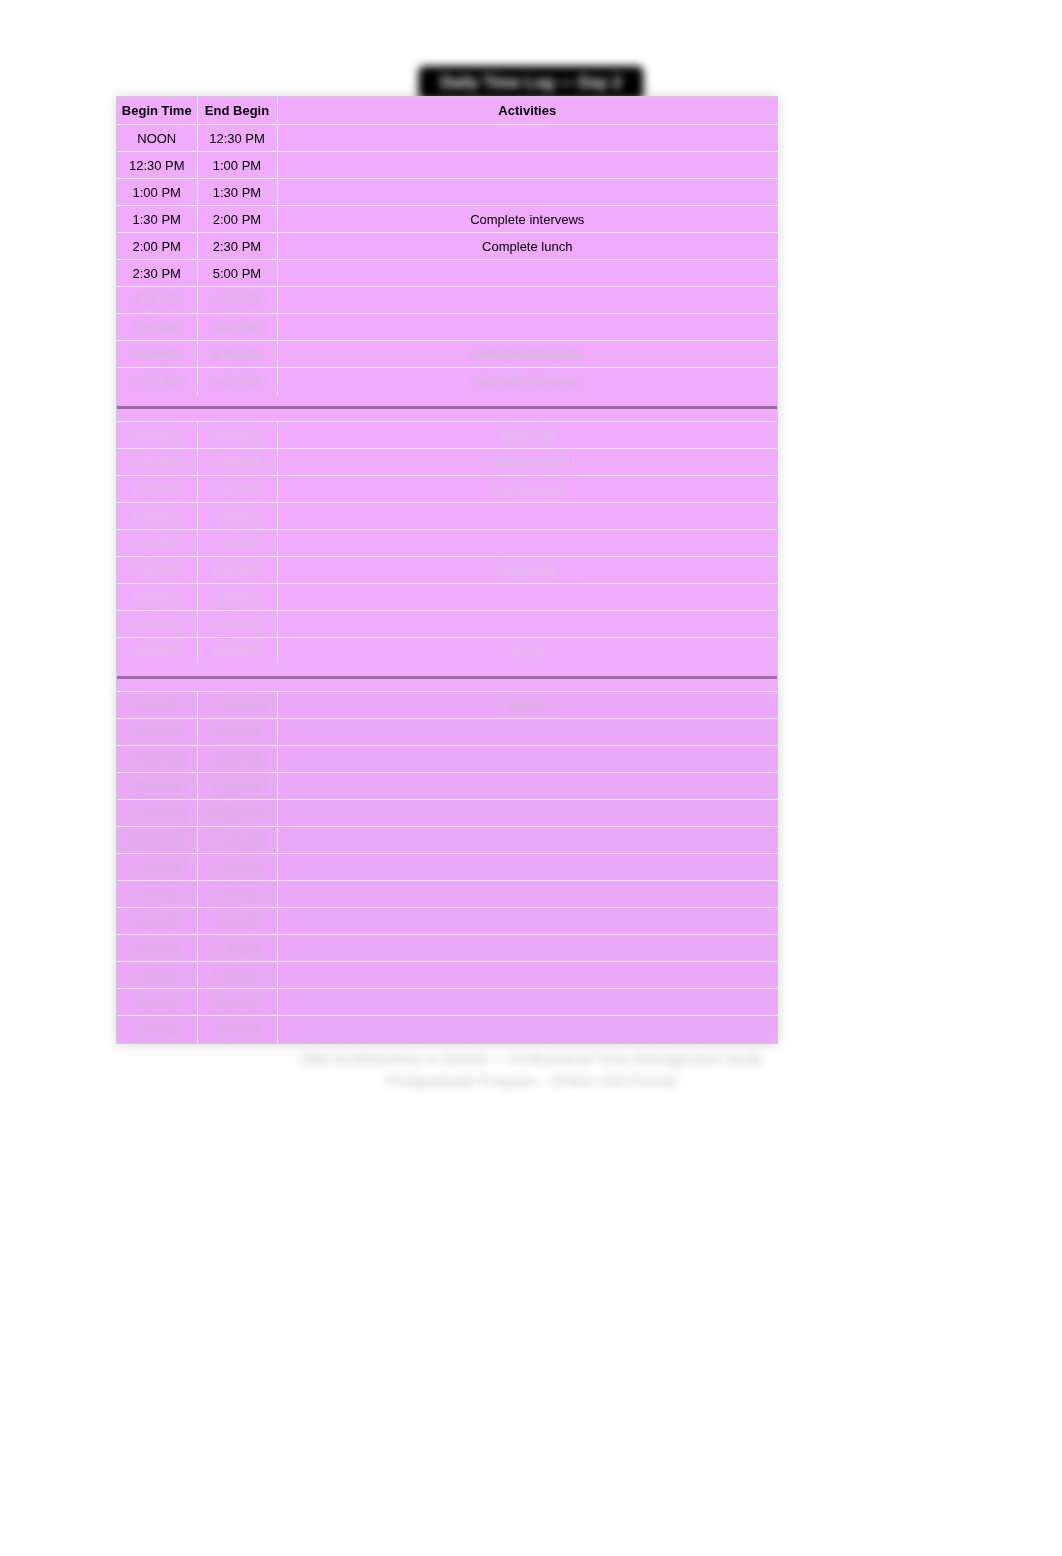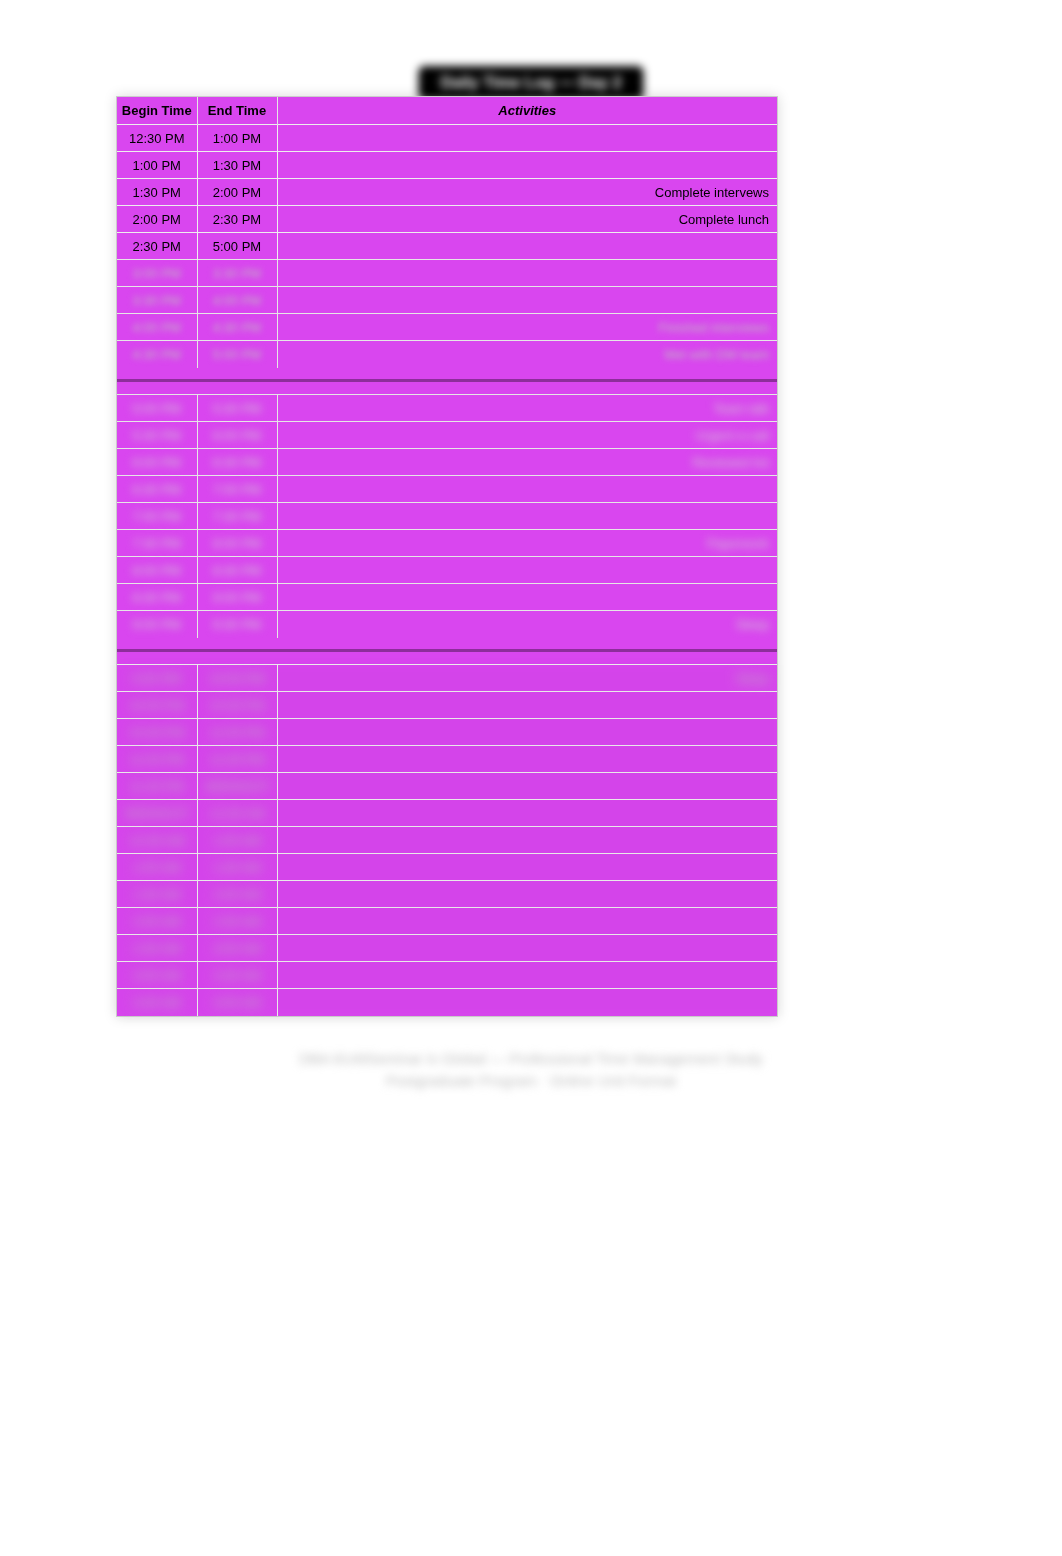--- a/index.html
+++ b/index.html
@@ -11,40 +11,40 @@
       background: #000; color: #fff;
       padding: 8px 22px; border-radius: 6px;
       font-size: 16px; font-weight: 600;
       filter: blur(4px);
     }
     .table-wrap {
       position: absolute;
       top: 96px; left: 116px; width: 662px;
       border: 1px solid #ccc;
       box-shadow: 0 0 12px rgba(0,0,0,0.15);
-      background: #d946ef;
+      background: #f0abfc;
     }
     table { width: 100%; border-collapse: collapse; table-layout: fixed; }
     col.begin { width: 80px; }
     col.end { width: 80px; }
     col.act { width: auto; }
     th {
       font-size: 13px; font-weight: 700; text-align: center;
       padding: 6px 4px 6px 4px; vertical-align: middle;
       border-right: 1px solid #e5e5e5;
     }
-    th:last-child { border-right: none; font-style: italic; }
+    th:last-child { border-right: none; }
     td {
       font-size: 13px; padding: 5px 8px; vertical-align: middle;
       border-top: 1px solid #eee; border-right: 1px solid #eee;
       height: 27px;
     }
     td:last-child { border-right: none; }
     td.time { text-align: center; white-space: nowrap; }
-    td.activity { text-align: right; }
+    td.activity { text-align: center; }
     tbody.tier-clear td {}
     tbody.tier-soft { filter: blur(3px); color: #bdbdbd; }
     tbody.tier-soft td { border-color: #e6e6e6; }
     tbody.tier-mid { filter: blur(4px); color: #cfcfcf; }
     tbody.tier-mid td { border-color: #e6e6e6; }
     tbody.tier-heavy { filter: blur(6px); color: #b9b9b9; }
     tbody.tier-heavy td { background: rgba(0,0,0,0.02); }
     .divider-strong { height: 3px; background: rgba(0,0,0,0.35); }
     .footer {
       position: absolute; left: 50%; transform: translateX(-50%);
@@ -64,26 +64,31 @@
   <div class="table-wrap">
     <table>
       <colgroup>
         <col class="begin">
           <col class="end">
           <col class="act">
       </colgroup>
       <thead>
         <tr>
           <th>Begin Time</th>
-          <th>End Time</th>
+          <th>End Begin</th>
           <th>Activities</th>
         </tr>
       </thead>
 
       <tbody class="tier-clear">
+        <tr>
+            <td class="time">NOON</td>
+            <td class="time">12:30 PM</td>
+            <td class="activity"></td>
+          </tr>
         <tr>
             <td class="time">12:30 PM</td>
             <td class="time">1:00 PM</td>
             <td class="activity"></td>
           </tr>
         <tr>
             <td class="time">1:00 PM</td>
             <td class="time">1:30 PM</td>
             <td class="activity"></td>
           </tr>

